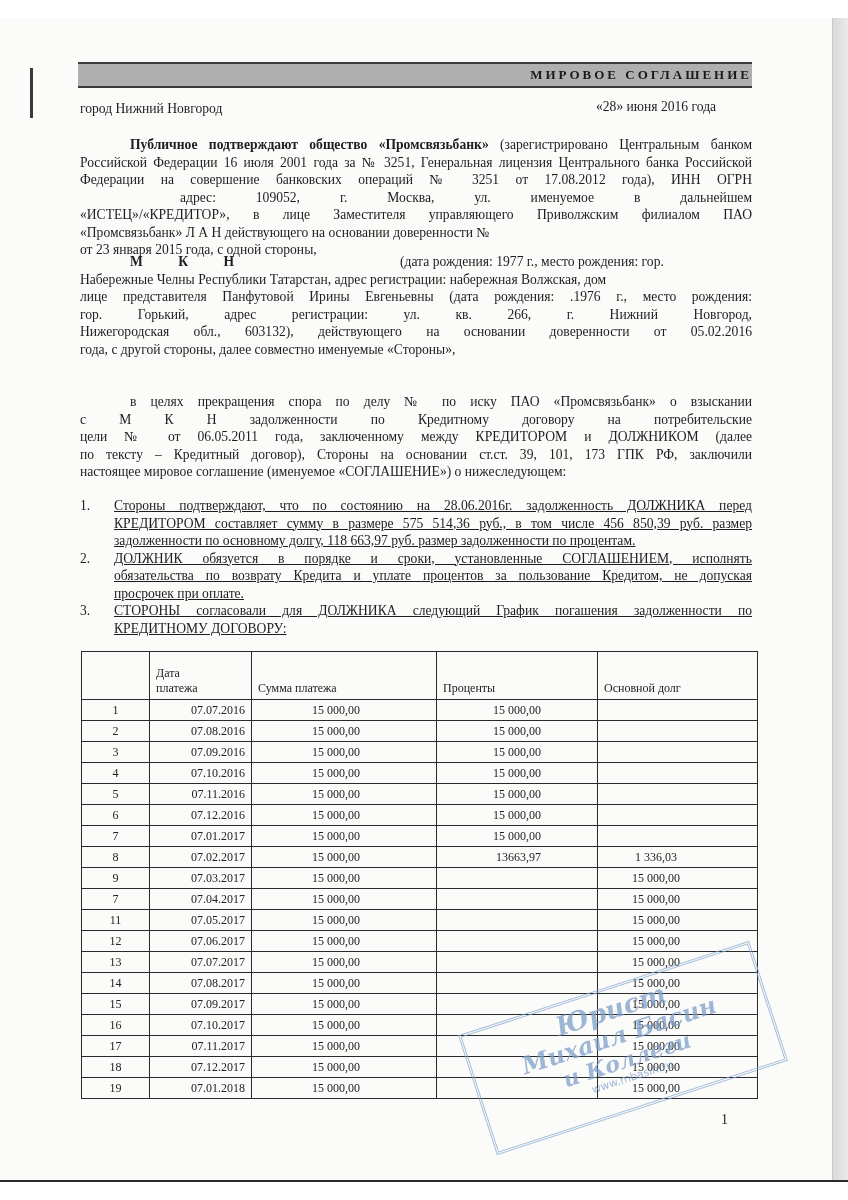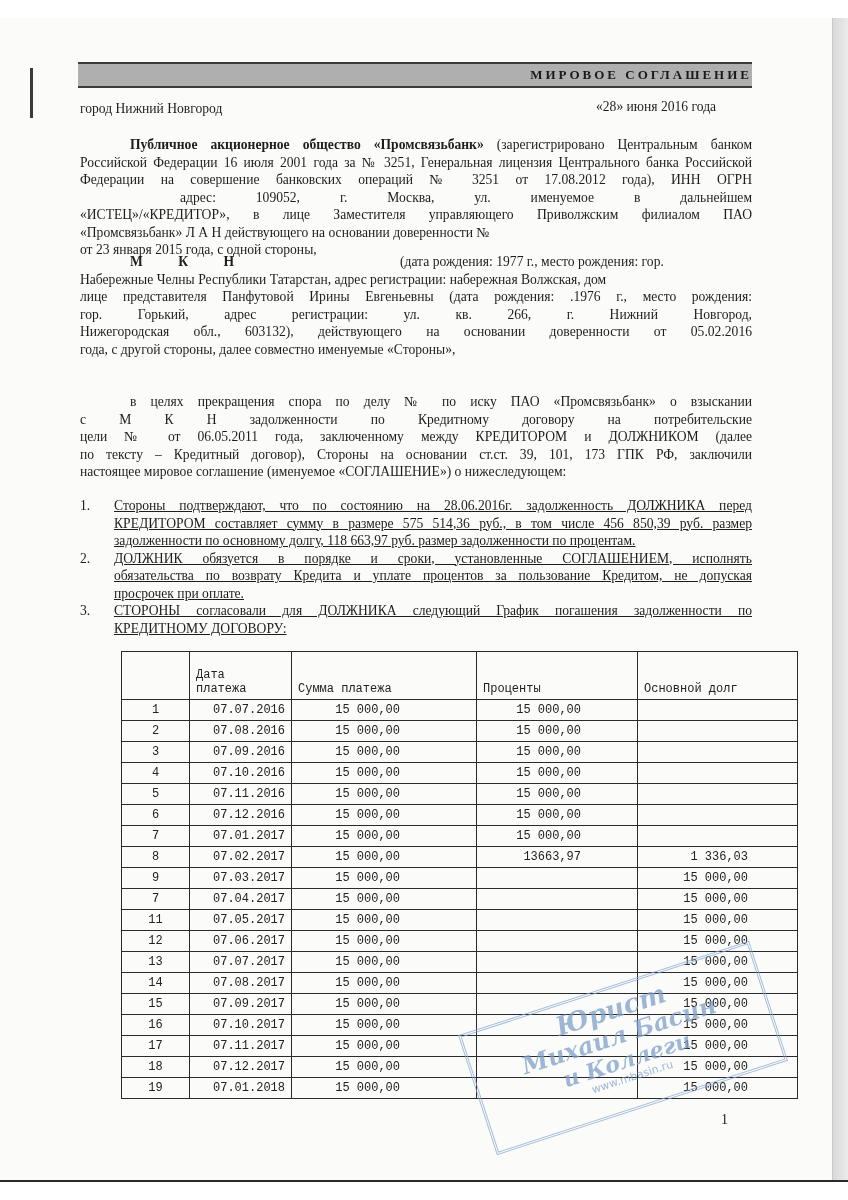--- a/index.html
+++ b/index.html
@@ -43,34 +43,34 @@
 
   .list { position: absolute; left: 80px; width: 672px; font-size: 13.6px; line-height: 17.5px; }
   .list .item { position: relative; padding-left: 34px; margin-bottom: 0; }
   .list .num { position: absolute; left: 0; top: 0; }
   .list .line { display: block; text-align: justify; text-align-last: justify; height: 17.5px; white-space: nowrap; text-decoration: underline; }
   .list .line.last { text-align-last: left; }
 
   table.sched {
     position: absolute; left: 81px; top: 651px;
     border-collapse: collapse;
-    font-family: Liberation Mono, monospace;
-    font-size: 12px; color: #222; margin-left: 40px;
+    font-family: Liberation Serif, serif;
+    font-size: 12px; color: #222;
   }
   table.sched th, table.sched td {
     border: 1px solid #2a2a2a; padding: 0 6px; height: 20px;
   }
   table.sched th {
     font-weight: normal; text-align: left; vertical-align: bottom; height: 44px; padding-bottom: 3px;
   }
   table.sched td.n { text-align: center; width: 55px; }
   table.sched td.d { text-align: right; width: 89px; }
   table.sched td.s { text-align: right; width: 102px; padding-right: 76px; }
   table.sched td.p { text-align: right; width: 98px; padding-right: 56px; }
-  table.sched td.o { text-align: right; width: 104px; padding-right: 49px; }
+  table.sched td.o { text-align: center; width: 104px; padding-right: 49px; }
 
   .stamp {
     position: absolute; left: 470px; top: 985px; width: 300px; height: 120px;
     transform: rotate(-18deg); transform-origin: center;
     border: 3px double #8aa9cf; color: #7e9fc9; opacity: 0.75;
     text-align: center; font-family: "DejaVu Serif", serif; font-weight: bold;
   }
   .stamp .l1 { font-size: 26px; line-height: 28px; font-style: italic; margin-top: 6px; }
   .stamp .l2 { font-size: 24px; line-height: 26px; font-style: italic; }
   .stamp .l3 { font-size: 22px; line-height: 24px; font-style: italic; }
@@ -86,21 +86,21 @@
 
 <div class="title-bar">
   <span>МИРОВОЕ СОГЛАШЕНИЕ</span>
 </div>
 
 <div class="abs" style="left:80px; top:101px;">город Нижний Новгород</div>
 <div class="abs" style="left:596px; top:99px;">«28» июня 2016 года</div>
 
 <div class="para" style="top:136px;">
   <span class="line indent">
-    <span class="b">Публичное акционерное общество «Промсвязьбанк»</span><span> (зарегистрировано Центральным банком</span>
+    <span class="b">Публичное подтверждают общество «Промсвязьбанк»</span><span> (зарегистрировано Центральным банком</span>
   </span>
   <span class="line">Российской Федерации 16 июля 2001 года за № 3251, Генеральная лицензия Центрального банка Российской</span>
   <span class="line">Федерации на совершение банковских операций № 3251 от 17.08.2012 года), ИНН                    ОГРН</span>
   <span class="line ind2">адрес: 109052, г. Москва, ул.                                                            именуемое в дальнейшем</span>
   <span class="line">«ИСТЕЦ»/«КРЕДИТОР», в лице Заместителя управляющего Приволжским филиалом ПАО</span>
   <span class="line last">«Промсвязьбанк» Л          А          Н                    действующего на основании доверенности №</span>
   <span class="line last">от 23 января 2015 года, с одной стороны,</span>
 </div>
 
 <div class="para" style="top:253px;">

